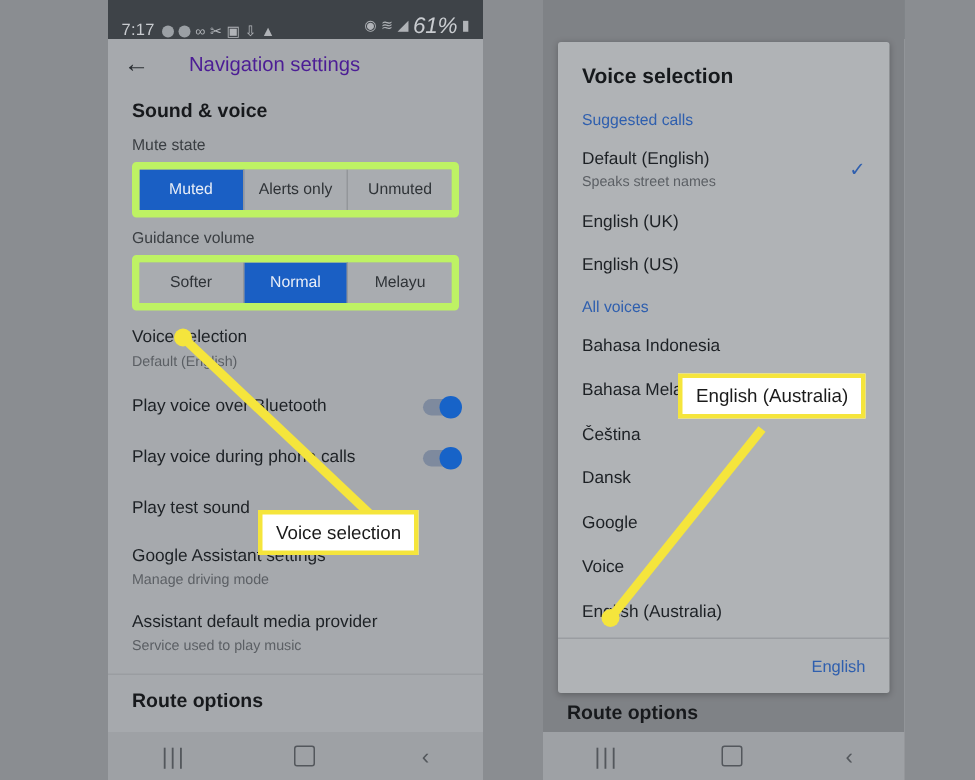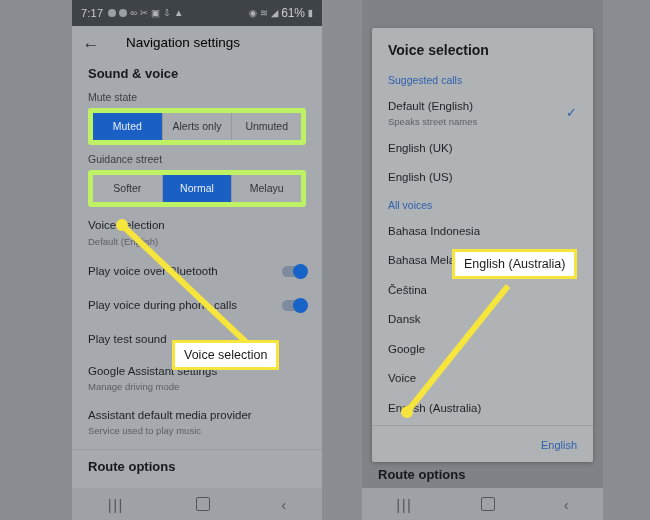--- a/index.html
+++ b/index.html
@@ -27,44 +27,44 @@
   #phone-right { left: 362px; width: 241px; }
 
   
   .statusbar {
     position: absolute; top: 0; left: 0; right: 0;
     height: 26px;
     background: #3e4348;
     color: #c9ccd0;
     font-size: 10.5px;
     display: flex;
-    align-items: center;
+    align-items: flex-end;
     padding: 0 9px;
     box-sizing: border-box;
   }
   .sb-time { font-size: 11px; letter-spacing: .2px; }
   .sb-left-icons { display: flex; align-items: center; gap: 3px; margin-left: 5px; }
   .sb-right { margin-left: auto; display: flex; align-items: center; gap: 3px; }
   .sb-ico { display: inline-block; line-height: 1; font-size: 9.5px; opacity: .82; }
   .sb-dot { width: 8px; height: 8px; border-radius: 50%; background: #9ba0a5; display: inline-block; }
-  .sb-batt { font-size: 12px; letter-spacing: -.2px; }
+  .sb-batt { font-size: 15px; letter-spacing: -.2px; font-style: italic; }
 
   
   .appbar {
     position: absolute; top: 26px; left: 0; right: 0;
     height: 32px;
     display: flex; align-items: center;
   }
   .back-arrow {
     width: 26px; text-align: center;
     font-size: 17px; color: #2b2f33; margin-left: 6px;
     line-height: 1;
   }
   .appbar-title {
-    font-size: 13.5px; color: #000000;
+    font-size: 13.5px; color: #4c1d95;
     margin-left: 22px;
   }
 
   .content { position: absolute; top: 58px; left: 0; right: 0; bottom: 36px; }
 
   .section-title {
     font-size: 13px; font-weight: bold; color: #17191c;
     padding: 8px 16px 6px 16px;
   }
   .field-label {
@@ -232,21 +232,21 @@
 
       <div class="section-title">Sound &amp; voice</div>
 
       <div class="field-label">Mute state</div>
       <div class="segmented">
         <div class="seg active">Muted</div>
         <div class="seg">Alerts only</div>
         <div class="seg">Unmuted</div>
       </div>
 
-      <div class="field-label">Guidance street</div>
+      <div class="field-label">Guidance volume</div>
       <div class="segmented">
         <div class="seg">Softer</div>
         <div class="seg active">Normal</div>
         <div class="seg">Melayu</div>
       </div>
 
       <div class="row">
         <div class="row-texts">
           <div class="row-title">Voice selection</div>
           <div class="row-sub">Default (English)</div>

